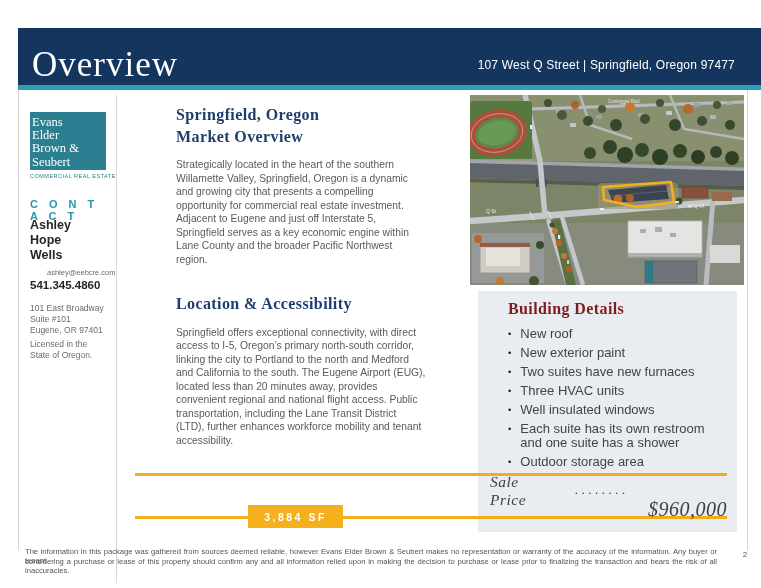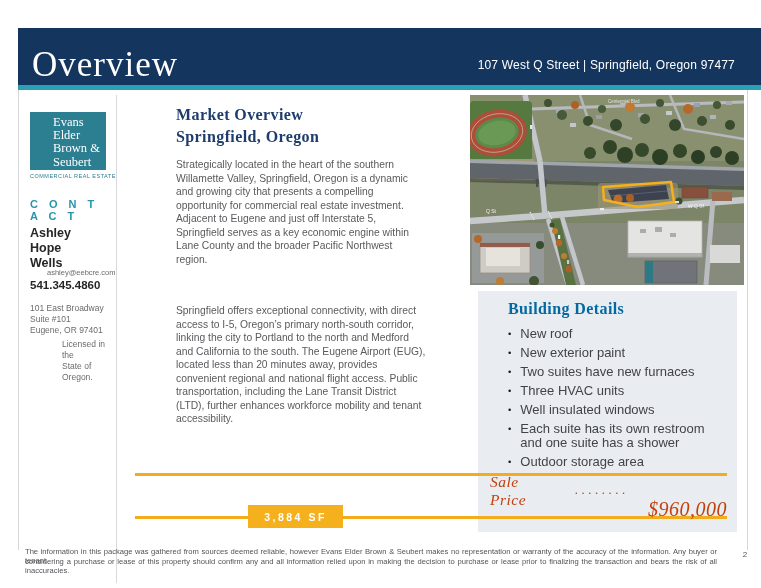--- a/index.html
+++ b/index.html
@@ -16,68 +16,68 @@
   .topbar .addr { color:#ffffff; font-size:12px; letter-spacing:.2px; }
   .teal-strip { position:absolute; left:18px; top:85px; width:743px; height:5px; background:#2ba0b4; }
   .edge { position:absolute; width:1px; background:#d6d6d6; top:90px; height:460px; }
   .edge.left { left:18px; }
   .edge.right { left:747px; }
   .divider-v { position:absolute; left:116px; top:95px; width:1px; height:488px; background:#d9d9d9; }
 
   
   .sidebar { position:absolute; left:30px; top:106px; width:84px; }
   .logo-box { position:absolute; left:0; top:6px; width:76px; height:58px; background:#2b7f91;
-              padding:4px 0 0 23px; }
+              padding:4px 0 0 2px; }
   .logo-line { font-family:"Liberation Serif", serif; color:#ffffff; font-size:12.5px; line-height:13.2px; }
   .logo-tag { position:absolute; left:0; top:67px; font-size:5.5px; letter-spacing:.5px;
               color:#2b7f91; white-space:nowrap; }
   .contact-label { position:absolute; left:0; top:92px; font-size:11px; font-weight:bold;
                    letter-spacing:4px; color:#2796ad; }
-  .agent-name { position:absolute; left:0; top:120px; }
+  .agent-name { position:absolute; left:0; top:112px; }
   .agent-name div { font-size:12.5px; font-weight:bold; color:#262628; line-height:15px; }
   .agent-email { position:absolute; left:0; top:162px; font-size:7.5px; color:#6a6b6e;
                  text-decoration:none;padding-left:17px; }
   .agent-phone { position:absolute; left:0; top:173px; font-size:11.5px; font-weight:bold; color:#262628; }
   .office-address { position:absolute; left:0; top:197px; }
   .office-address div, .license div { font-size:8.5px; color:#6a6b6e; line-height:11px; }
-  .license { position:absolute; left:0; top:233px;margin-left:32px; }
+  .license { position:absolute; left:0; top:233px; }
 
   
   .section { position:absolute; left:176px; width:250px; }
   .sec-market { top:104px; }
   .sec-location { top:293px; }
   .sec-title { font-family:"Liberation Serif", serif; font-weight:bold; color:#1e3d6d;
                font-size:16px; line-height:21.5px; letter-spacing:.4px; }
   .sec-body { margin-top:11px; font-size:10.3px; line-height:13.5px; color:#595a5d; }
 
   
   .aerial { position:absolute; left:470px; top:95px; width:274px; height:190px; }
   .aerial svg { display:block; width:274px; height:190px; }
 
   
   .details-panel { position:absolute; left:478px; top:291px; width:259px; height:241px; background:#e9ecf1; }
-  .details-panel h2 { font-family:"Liberation Serif", serif; font-weight:bold; color:#0369a1;
+  .details-panel h2 { font-family:"Liberation Serif", serif; font-weight:bold; color:#7f1d1d;
                       font-size:16px; letter-spacing:.4px; padding:9px 0 0 30px; }
   .details-list { margin-top:9px; padding-left:30px; list-style:none; }
   .details-list li { display:flex; gap:9px; margin-bottom:5.5px; }
   .details-list .dot { color:#1c1c1e; font-size:9.5px; line-height:13.5px; }
   .details-list .itm { font-size:13px; line-height:13.5px; color:#424346; width:198px; }
 
   
   .yline { position:absolute; left:135px; width:592px; height:3px; background:#f3ac1c; }
   .yline.y1 { top:473px; }
   .yline.y2 { top:516px; }
   .owner-label { position:absolute; left:135px; top:485px; width:326px; text-align:center;
                  font-size:12.5px; font-weight:bold; letter-spacing:2.8px; color:#2796ad; }
   .sf-badge { position:absolute; left:248px; top:505px; width:95px; height:23px; background:#f5b01e;
               display:flex; align-items:center; justify-content:center;
               font-size:10.5px; font-weight:bold; letter-spacing:2.5px; color:#ffffff; }
   .sale-row { position:absolute; left:490px; top:480px; width:237px; height:22px;
               display:flex; align-items:center; justify-content:center; gap:19px;
-              font-family:"Liberation Serif", serif; font-style:italic; color:#c2410c; }
+              font-family:"Liberation Serif", serif; font-style:italic; color:#404040; }
   .sale-label { font-size:15.5px; letter-spacing:.5px; }
   .sale-dots  { font-size:13px; letter-spacing:3.5px; padding-bottom:2px; }
   .sale-price { font-size:20px; letter-spacing:.5px;margin-top:36px; }
 
   
   .disc { position:absolute; left:25px; width:692px; font-size:7.6px; color:#525356;
           text-align:justify; text-align-last:justify; }
   .disc.l1 { top:547px; }
   .disc.l2 { top:557px; }
   .pagenum { position:absolute; left:738px; top:550px; width:14px; text-align:center;
@@ -124,27 +124,28 @@
     <div class="license">
 
     <div>Licensed in the</div>
         <div>State of Oregon.</div>
       </div>
   </aside>
 
   <section class="section sec-market">
     <div class="sec-title">
 
-    <div>Market Overview</div>
-        <div>Springfield, Oregon</div>
+    <div>Springfield, Oregon</div>
+        <div>Market Overview</div>
       </div>
     <p class="sec-body">Strategically located in the heart of the southern Willamette Valley, Springfield, Oregon is a dynamic and growing city that presents a compelling opportunity for commercial real estate investment. Adjacent to Eugene and just off Interstate 5, Springfield serves as a key economic engine within Lane County and the broader Pacific Northwest region.</p>
   </section>
 
   <section class="section sec-location">
+    <div class="sec-title">Location &amp; Accessibility</div>
     <p class="sec-body">Springfield offers exceptional connectivity, with direct access to I-5, Oregon’s primary north-south corridor, linking the city to Portland to the north and Medford and California to the south. The Eugene Airport (EUG), located less than 20 minutes away, provides convenient regional and national flight access. Public transportation, including the Lane Transit District (LTD), further enhances workforce mobility and tenant accessibility.</p>
   </section>
 
   <figure class="aerial">
     <svg viewBox="0 0 274 190" xmlns="http://www.w3.org/2000/svg">
 
       <rect x="0" y="0" width="274" height="190" fill="#7d8568"></rect>
       <rect x="0" y="0" width="274" height="66" fill="#89906f"></rect>
 
       <path d="M60,14 L274,7" stroke="#b8bcc0" stroke-width="3" fill="none"></path>

